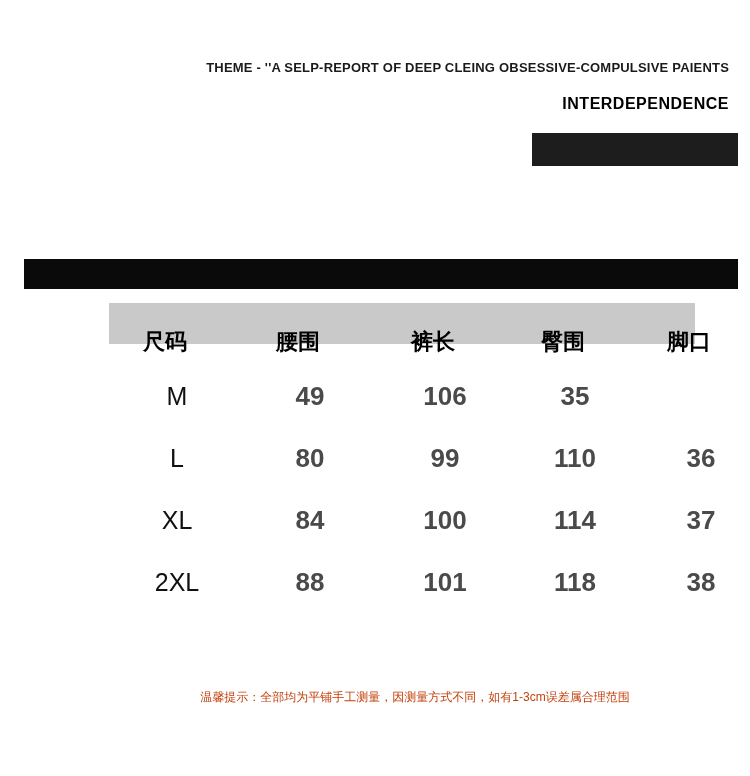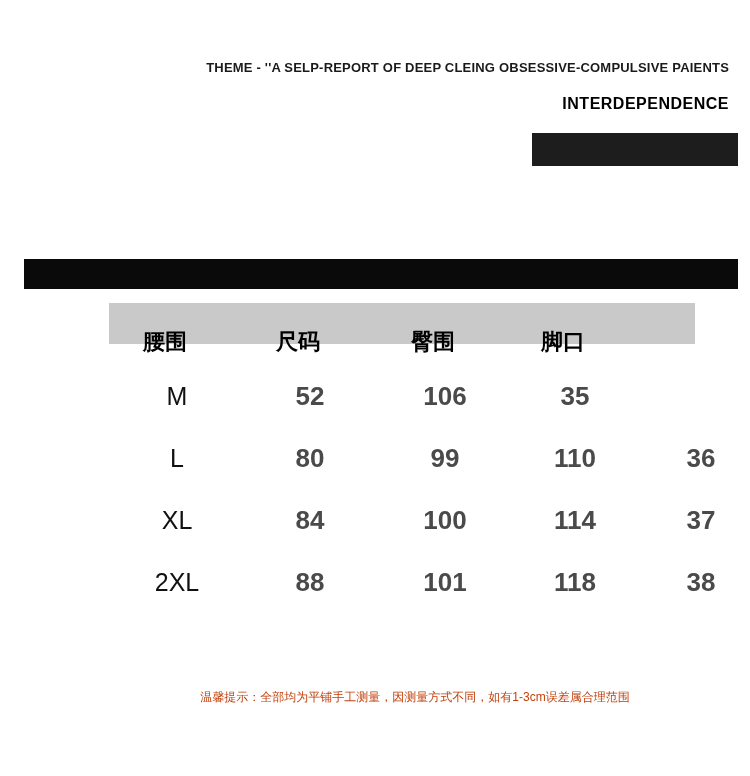--- a/index.html
+++ b/index.html
@@ -62,29 +62,30 @@
   <div class="brand-line">INTERDEPENDENCE</div>
 
   <div class="banner"></div>
 
   <div class="size-bar">
     <span class="size-bar-text">Size information</span>
   </div>
 
   <div class="size-table">
     <div class="thead">
+      <div class="c">尺码</div>
       <div class="c">腰围</div>
-      <div class="c">尺码</div>
+      <div class="c">裤长</div>
       <div class="c">臀围</div>
       <div class="c">脚口</div>
     </div>
     <div class="tbody">
       <div class="trow">
         <div class="c label">M</div>
-        <div class="c num">52</div>
+        <div class="c num">49</div>
         <div class="c num">106</div>
         <div class="c num">35</div>
       </div>
       <div class="trow">
         <div class="c label">L</div>
         <div class="c num">80</div>
         <div class="c num">99</div>
         <div class="c num">110</div>
         <div class="c num">36</div>
       </div>

